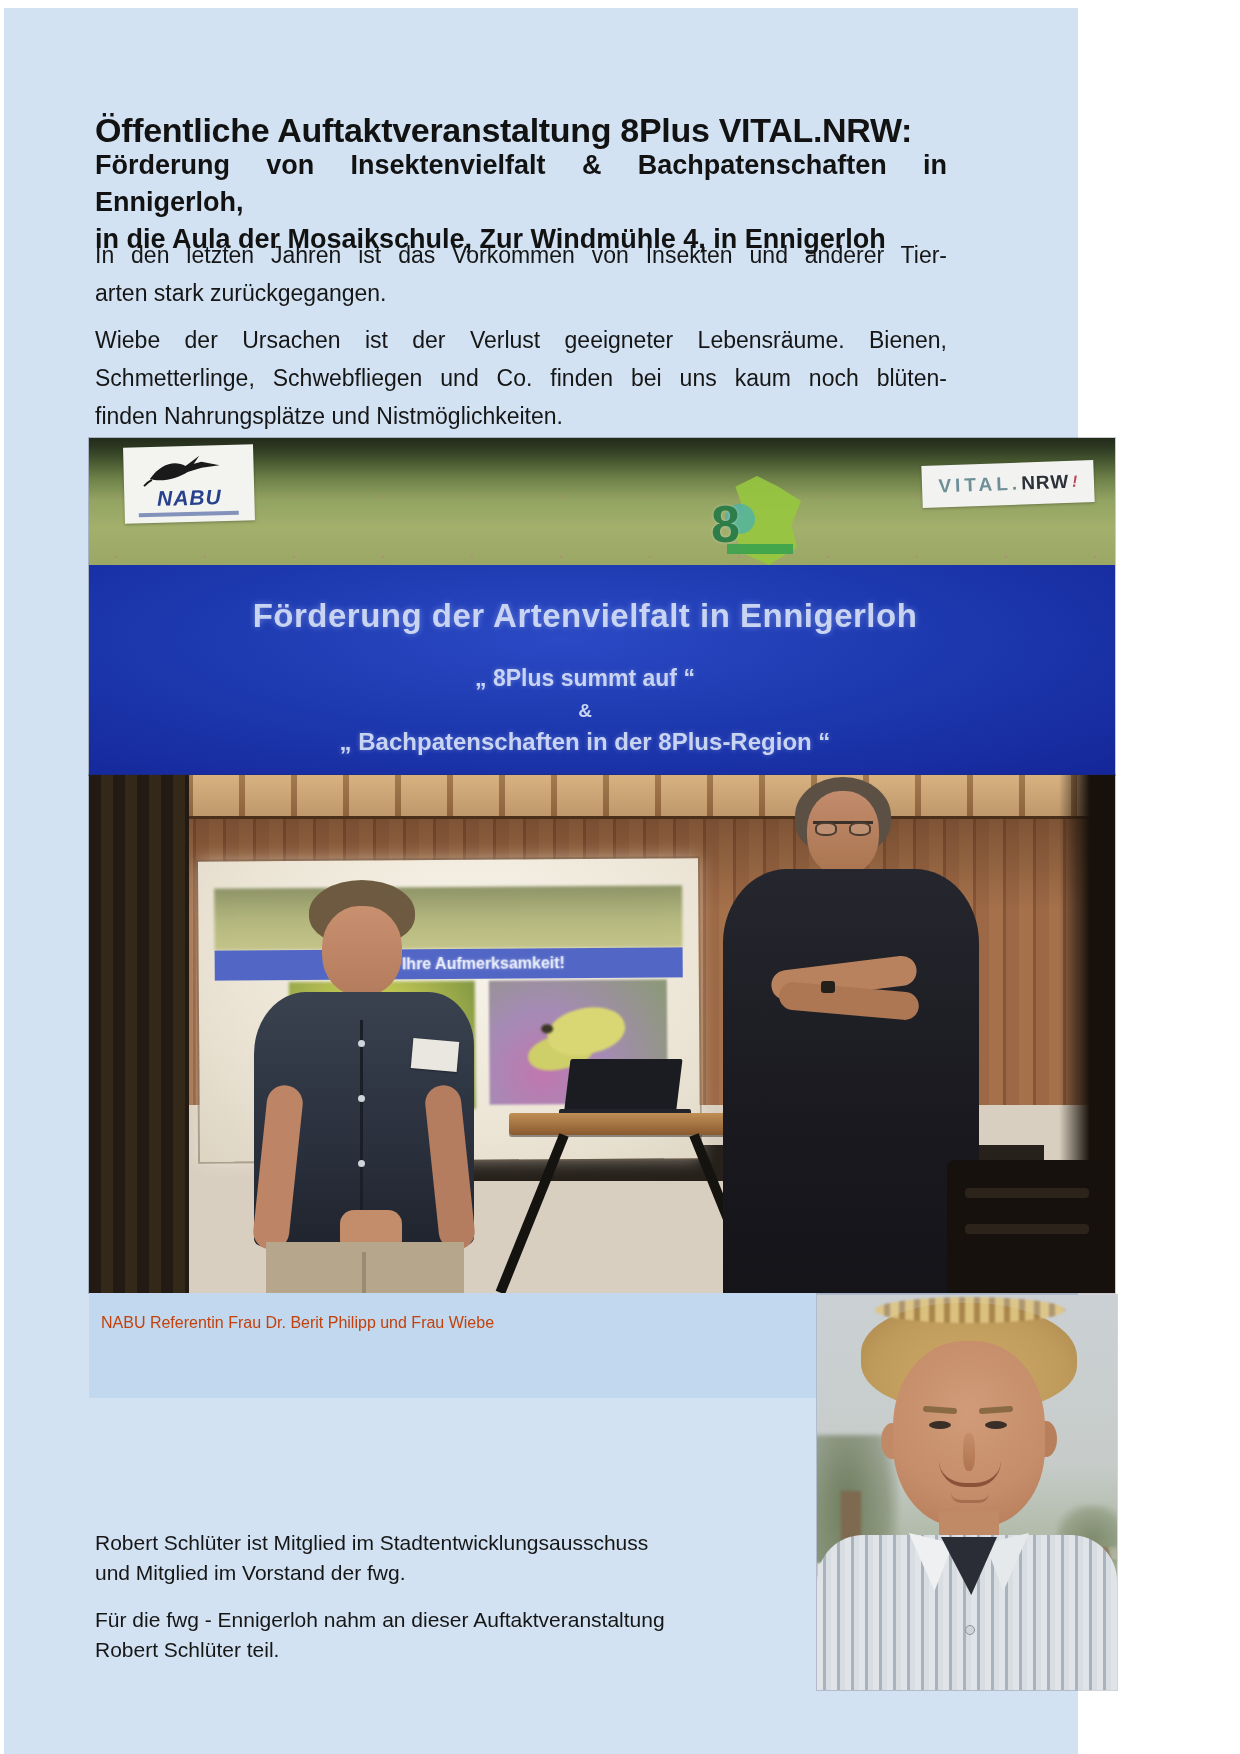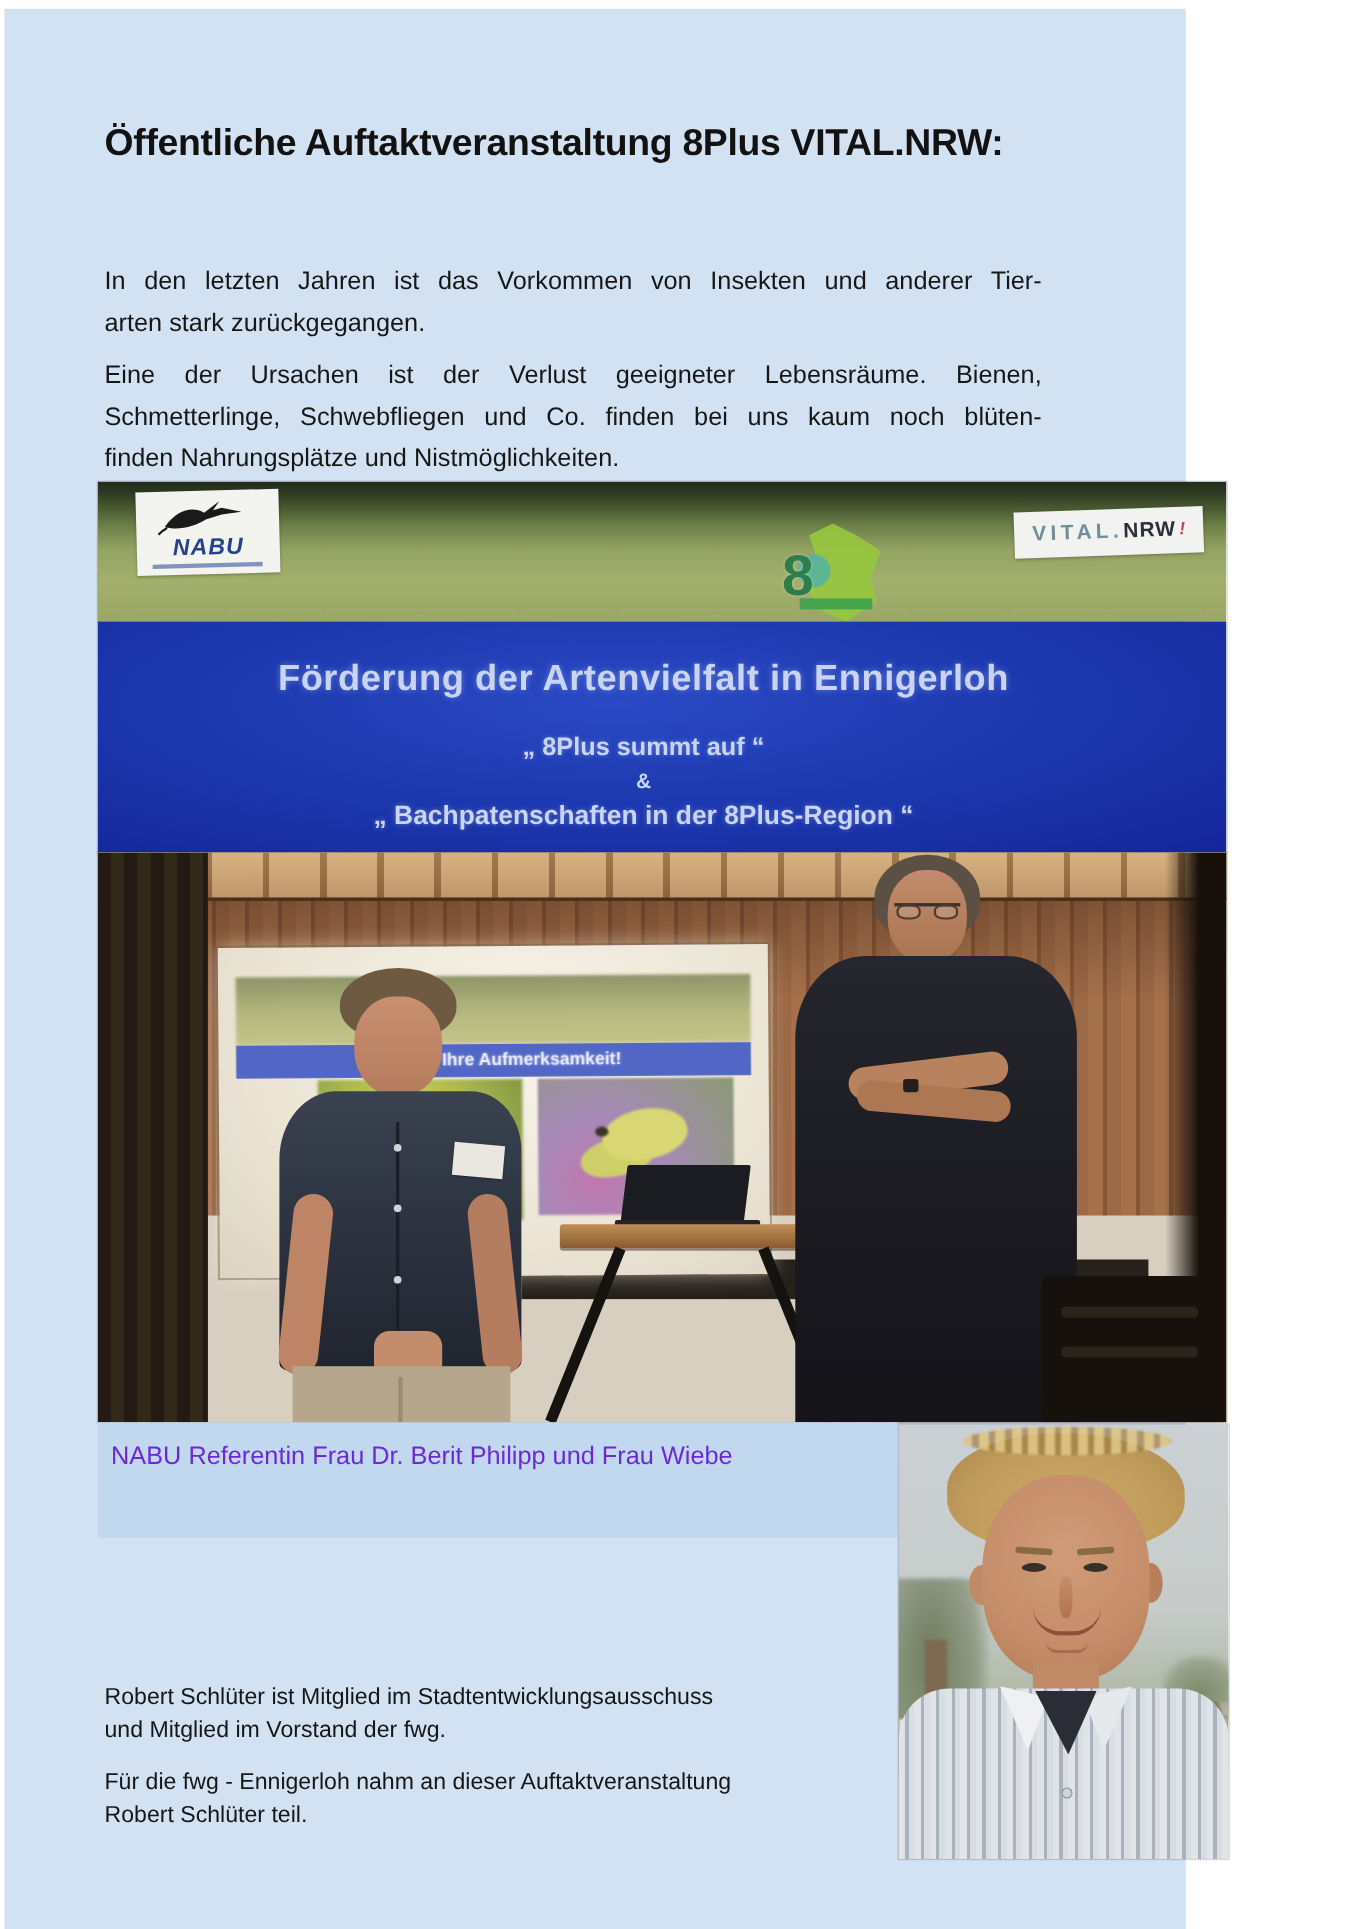--- a/index.html
+++ b/index.html
@@ -159,21 +159,21 @@
   .p2-glasses i { position:absolute; top:-2px; width:22px; height:14px; border:2px solid #4a3c30; border-radius:40%; background:rgba(255,255,255,.12); }
   .p2-body { left:14px; top:94px; width:256px; height:424px; background:linear-gradient(180deg,#26262e 0%,#19191f 60%,#141419 100%); border-radius:64px 64px 0 0 / 74px 74px 0 0; }
   .p2-armsk1 { left:62px; top:188px; width:146px; height:30px; background:#b9825f; border-radius:15px; transform:rotate(-7deg); }
   .p2-armsk2 { left:70px; top:212px; width:140px; height:28px; background:#ad7754; border-radius:14px; transform:rotate(5deg); }
   .p2-watch { left:112px; top:206px; width:14px; height:12px; background:#23201c; border-radius:3px; }
 
   
   .caption {
     left:85px; top:1285px; width:727px; height:105px;
     background:var(--caption-bg,#c1d8ee);
-    padding:7px 0 0 12px; font-size:23px; color:#6d28d9; line-height:46px;
+    padding:7px 0 0 12px; font-size:16px; color:#c2410c; line-height:46px;
   }
 
   
   .photo3 { left:813px; top:1287px; width:300px; height:395px; overflow:hidden; box-shadow:0 0 0 1px rgba(40,40,60,.2); }
   .p3-sky { left:0; top:0; width:100%; height:100%; background:linear-gradient(180deg,#cbd0d4 0%,#c7ccca 42%,#b2bcab 60%,#a9b6a1 70%,#bac2b6 100%); }
   .p3-tree { left:-14px; top:140px; width:96px; height:200px; background:radial-gradient(ellipse at 45% 35%, #6f7d5e 0%, rgba(111,125,94,.55) 55%, transparent 75%); filter:blur(2px); }
   .p3-trunk { left:24px; top:196px; width:20px; height:118px; background:#7d6a50; filter:blur(1.5px); }
   .p3-fence1 { left:0px; top:268px; width:70px; height:11px; background:repeating-linear-gradient(90deg,#e9e6e1 0 16px,#b8503c 16px 22px); filter:blur(1px); }
   .p3-fence2 { left:238px; top:252px; width:62px; height:12px; background:repeating-linear-gradient(75deg,#e9e6e1 0 12px,#b8503c 12px 18px); filter:blur(1px); }
   .p3-bush { right:-10px; top:210px; width:70px; height:70px; background:radial-gradient(circle, #7d8a6a 0%, rgba(125,138,106,.5) 60%, transparent 80%); filter:blur(2px); }
@@ -210,28 +210,32 @@
 
   svg { display:block; }
 </style>
 </head>
 <body>
 
 <div class="page abs">
 
   <h1 class="abs title">Öffentliche Auftaktveranstaltung 8Plus VITAL.NRW:</h1>
 
+  <div class="abs subtitle">
+    <div class="jline">Förderung von Insektenvielfalt &amp; Bachpatenschaften in Ennigerloh,</div>
+    <div class="lline">in die Aula der Mosaikschule, Zur Windmühle 4, in Ennigerloh</div>
+  </div>
 
   <div class="abs para1">
     <div class="jline">In den letzten Jahren ist das Vorkommen von Insekten und anderer Tier-</div>
     <div class="lline">arten stark zurückgegangen.</div>
   </div>
 
   <div class="abs para2">
-    <div class="jline">Eine der Ursachen ist der Verlust geeigneter Lebensräume. Bienen,</div>
+    <div class="jline">Wiebe der Ursachen ist der Verlust geeigneter Lebensräume. Bienen,</div>
     <div class="jline">Schmetterlinge, Schwebfliegen und Co. finden bei uns kaum noch blüten-</div>
     <div class="lline">finden Nahrungsplätze und Nistmöglichkeiten.</div>
   </div>
 
   <div class="abs photo1">
     <div class="abs p1-meadow"></div>
 
     <div class="abs p1-nabu">
       <div class="abs nabu-bird">
         <svg width="94" height="34" viewBox="0 0 94 34">

